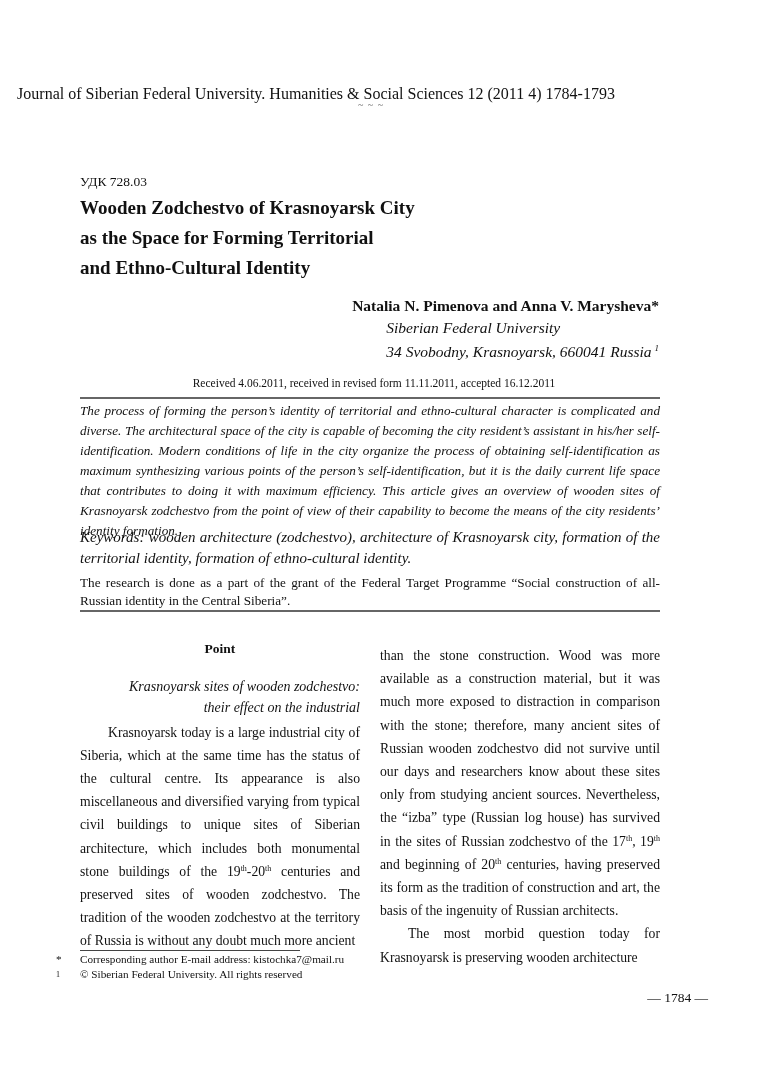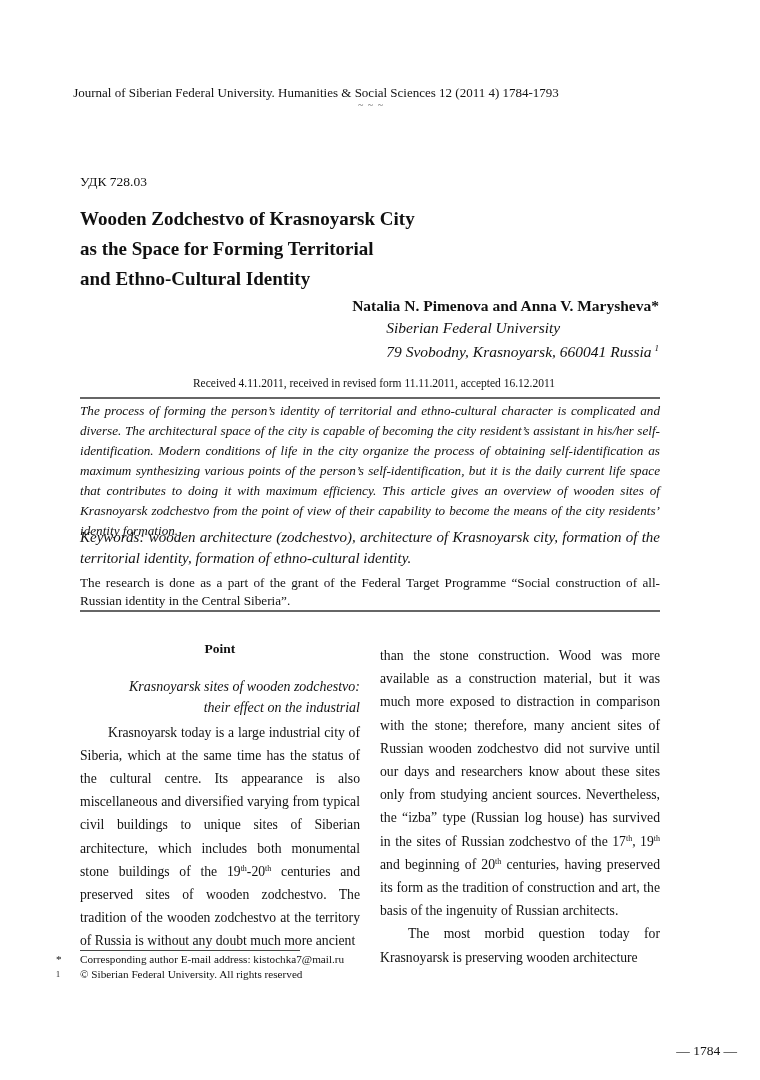--- a/index.html
+++ b/index.html
@@ -2,28 +2,28 @@
 <html><head>
   <meta charset="utf-8">
   <style>
     html, body { margin: 0; padding: 0; background: #ffffff; }
     body {
       width: 760px; height: 1080px; position: relative; overflow: hidden;
       font-family: "Liberation Serif", "DejaVu Serif", serif; color: #111;
     }
     .abs { position: absolute; }
     .journal {
-      left: 0; width: 632px; top: 85px; text-align: center; font-size: 13px; letter-spacing: 0;
+      left: 0; width: 632px; top: 85px; text-align: center; font-size: 16px; letter-spacing: 0;
     }
     .tilde {
       left: 0; width: 742px; top: 99px; text-align: center; font-size: 10px; color: #666; letter-spacing: 1px;
     }
     .udk { left: 80px; top: 157px; font-size: 13.5px; margin-top: 17px; }
     .title {
-      left: 80px; top: 193px; width: 560px; font-size: 19px; font-weight: bold; line-height: 30px; margin-top: 11px;
+      left: 80px; top: 193px; width: 560px; font-size: 19px; font-weight: bold; line-height: 30px;
     }
     .title div { white-space: nowrap; }
     .authors {
       right: 101px; top: 297px; font-size: 15.5px; font-weight: bold; text-align: right; white-space: nowrap;
     }
     .affil {
       right: 101px; top: 317px; font-size: 15.5px; font-style: italic; text-align: left; line-height: 21px; white-space: nowrap;
     }
     .affil sup { font-size: 9px; vertical-align: 6px; margin-left: 3px; }
     .received {
@@ -48,43 +48,43 @@
     .point-head { text-align: center; font-weight: bold; font-size: 13.5px; line-height: 18px; margin-bottom: 19px; }
     .point-sub { font-style: italic; padding-left: 28px; text-align: right; line-height: 20.8px; font-size: 14px; }
     .para { text-indent: 28px; }
     .para.cont { text-indent: 0; }
     .col sup { font-size: 8px; vertical-align: 5px; line-height: 0; }
     .fn-rule { left: 80px; top: 950px; width: 220px; height: 1px; background: #444; }
     .footnotes { left: 56px; top: 952px; font-size: 11.2px; line-height: 15px; }
     .fn { display: flex; }
     .fn-mark { width: 24px; }
     .fn-mark.small { font-size: 8px; }
-    .pageno { left: 0; width: 708px; top: 1043px; text-align: right; font-size: 13.5px; padding-left: 29px; }
+    .pageno { left: 0; width: 708px; top: 990px; text-align: right; font-size: 13.5px; }
   </style>
 </head>
 <body>
 
 <div class="abs journal">Journal of  Siberian Federal University.  Humanities &amp; Social Sciences 12 (2011 4) 1784-1793</div>
 <div class="abs tilde">~ ~ ~</div>
 
 <div class="abs udk">УДК 728.03</div>
 
 <div class="abs title">
   <div>Wooden Zodchestvo of Krasnoyarsk City</div>
   <div>as the Space for Forming Territorial</div>
   <div>and Ethno-Cultural Identity</div>
 </div>
 
 <div class="abs authors">Natalia N. Pimenova and Anna V. Marysheva*</div>
 <div class="abs affil">
   <div>Siberian Federal University</div>
-  <div><span>79 Svobodny, Krasnoyarsk, 660041 Russia</span><sup>1</sup></div>
+  <div><span>34 Svobodny, Krasnoyarsk, 660041 Russia</span><sup>1</sup></div>
 </div>
 
-<div class="abs received">Received 4.11.2011, received in revised form 11.11.2011, accepted 16.12.2011</div>
+<div class="abs received">Received 4.06.2011, received in revised form 11.11.2011, accepted 16.12.2011</div>
 
 <div class="abs rule" style="top:397px;"></div>
 <div class="abs abstract">The process of forming the person’s identity of territorial and ethno-cultural character is complicated and diverse. The architectural space of the city is capable of becoming the city resident’s assistant in his/her self-identification. Modern conditions of life in the city organize the process of obtaining self-identification as maximum synthesizing various points of the person’s self-identification, but it is the daily current life space that contributes to doing it with maximum efficiency. This article gives an overview of wooden sites of Krasnoyarsk zodchestvo from the point of view of their capability to become the means of the city residents’ identity formation.</div>
 <div class="abs keywords">Keywords: wooden architecture (zodchestvo), architecture of Krasnoyarsk city, formation of the territorial identity, formation of ethno-cultural identity.</div>
 <div class="abs grant">The research is done as a part of the grant of the Federal Target Programme “Social construction of all-Russian identity in the Central Siberia”.</div>
 <div class="abs rule" style="top:610px;"></div>
 
 <div class="abs col col-left">
   <div class="point-head">Point</div>
   <div class="point-sub">

